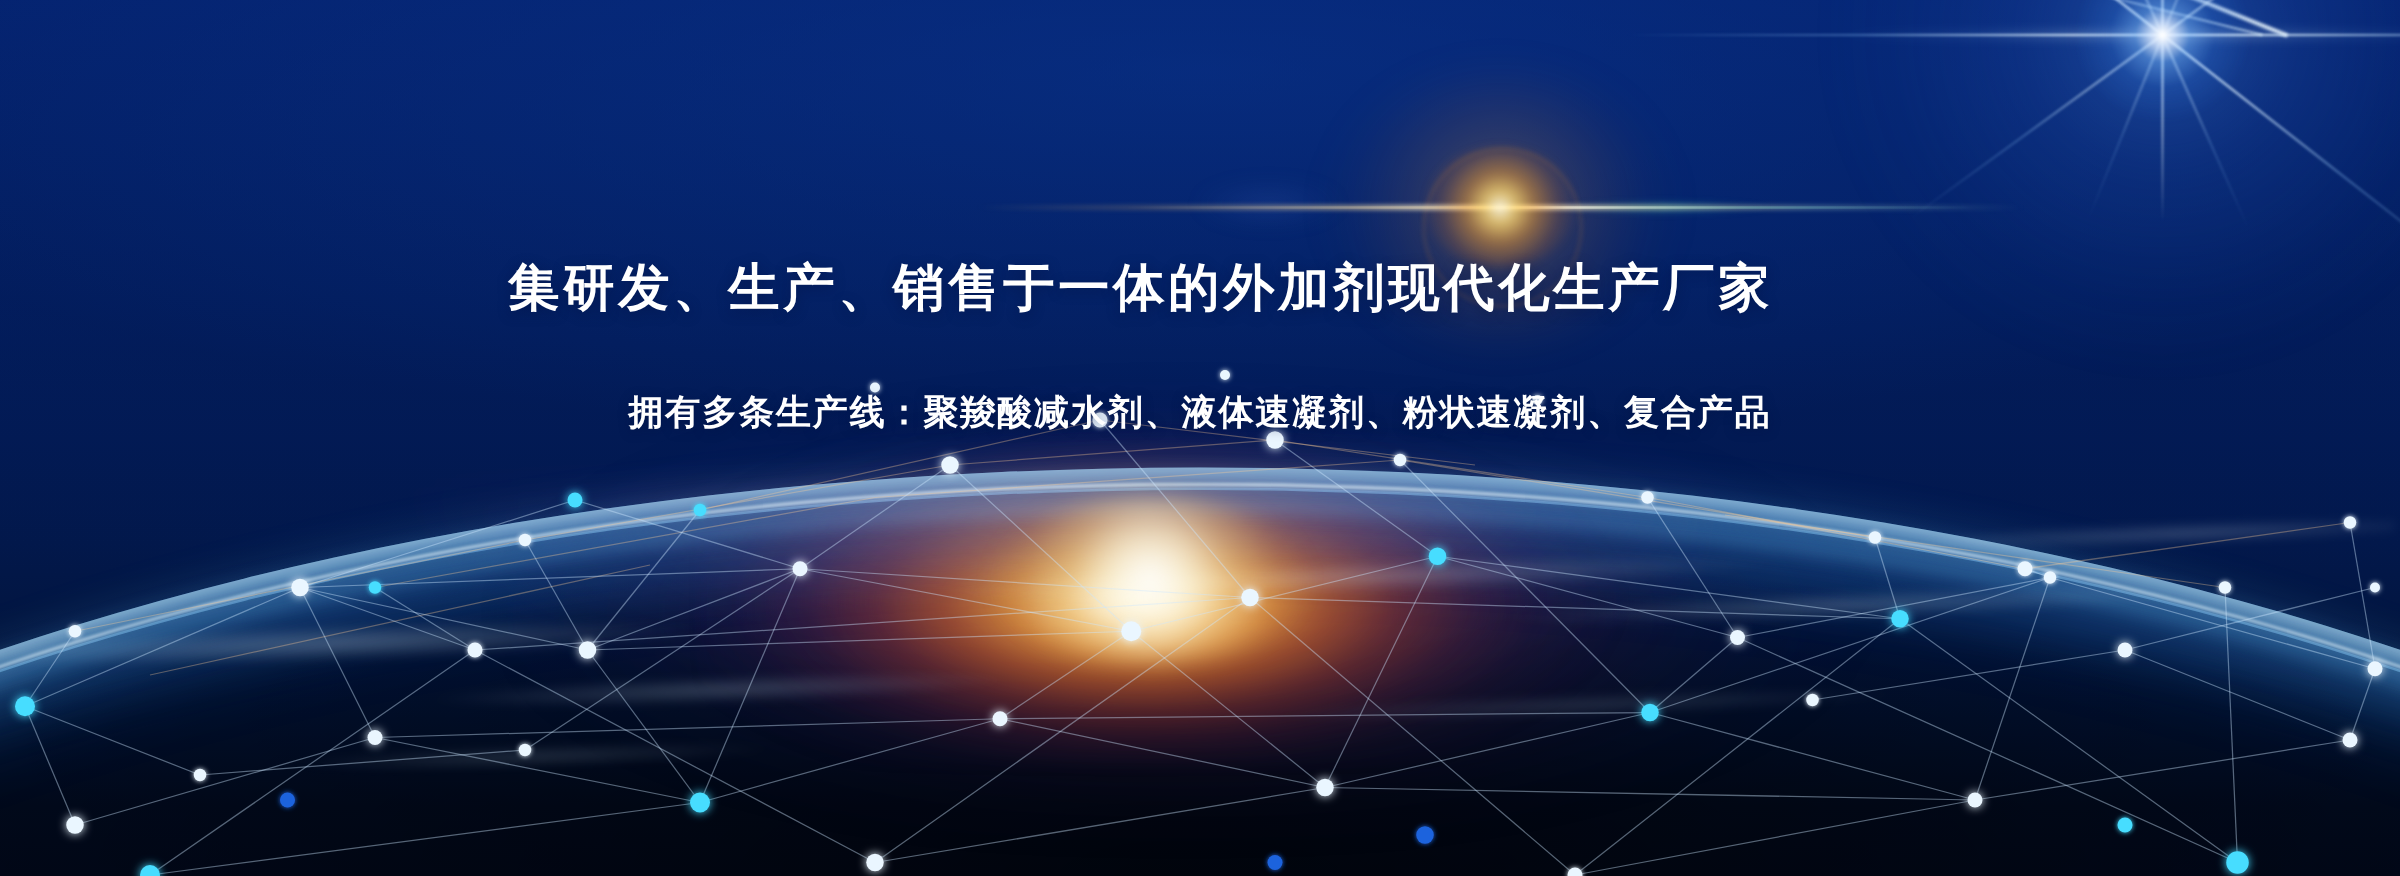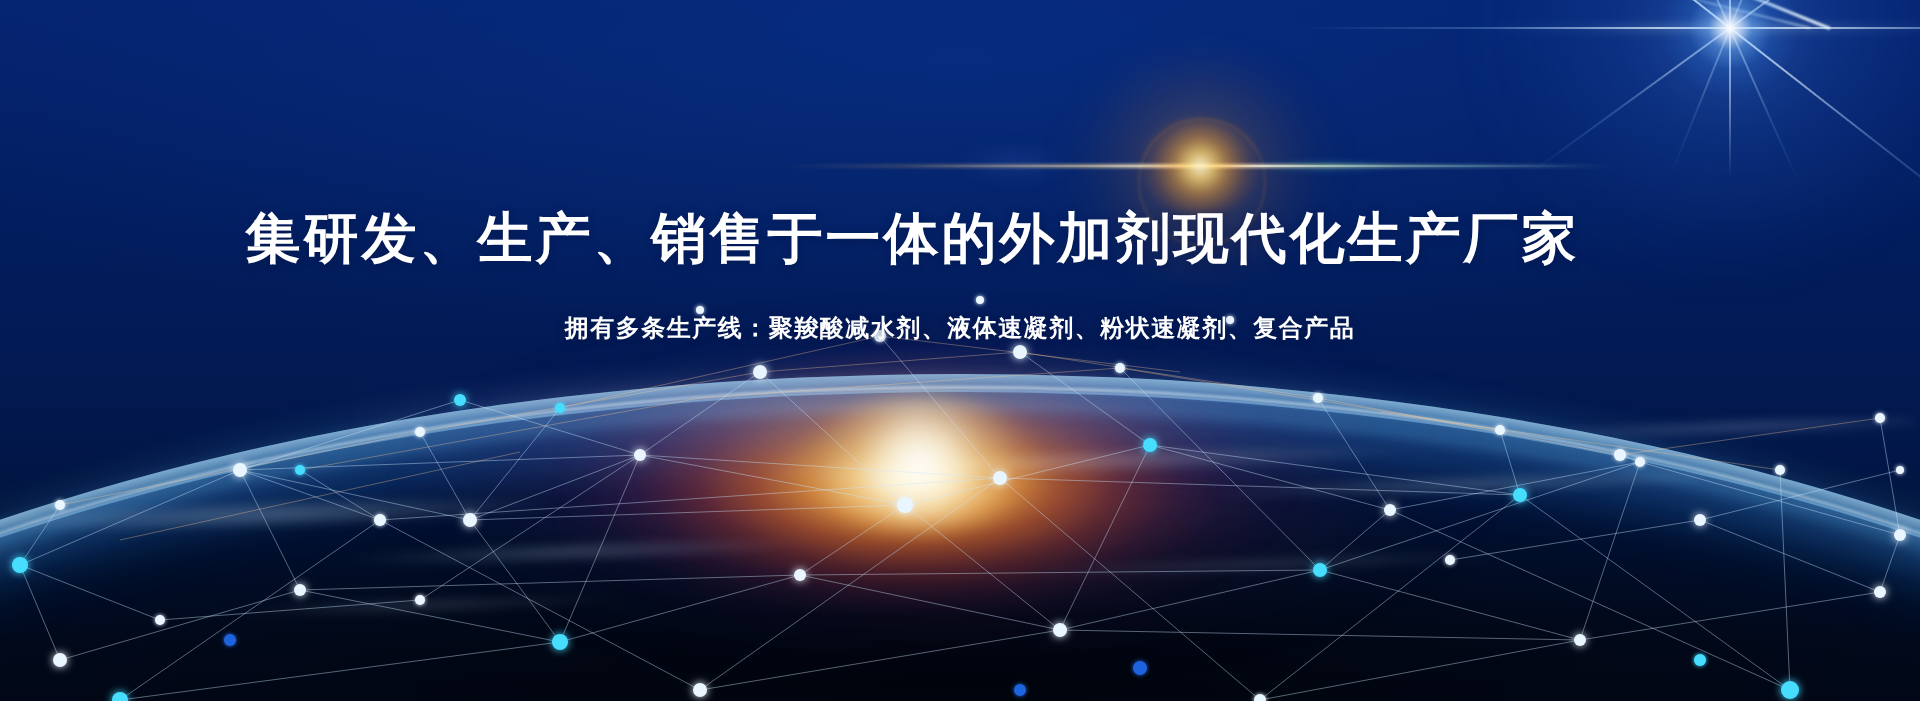--- a/index.html
+++ b/index.html
@@ -384,35 +384,35 @@
     text-align: center;
     z-index: 40;
   }
   .hero-title {
     position: absolute;
     top: 208px;
     left: 0;
     width: 1825px;
     text-align: center;
     color: #ffffff;
-    font-size: 55px;
+    font-size: 41px;
     font-weight: bold;
     letter-spacing: 3px;
     line-height: 1.1;
     white-space: nowrap;
     text-shadow: 0 2px 10px rgba(2,16,60,0.45);
   }
   .hero-subtitle {
     position: absolute;
     top: 314px;
     left: 0;
     width: 1920px;
     text-align: center;
     color: #ffffff;
-    font-size: 24px;
+    font-size: 28px;
     font-weight: bold;
     letter-spacing: 1.5px;
     line-height: 1.15;
     white-space: nowrap;
     text-shadow: 0 2px 9px rgba(2,16,60,0.40);
   }
 </style>
 </head>
 <body>
 

